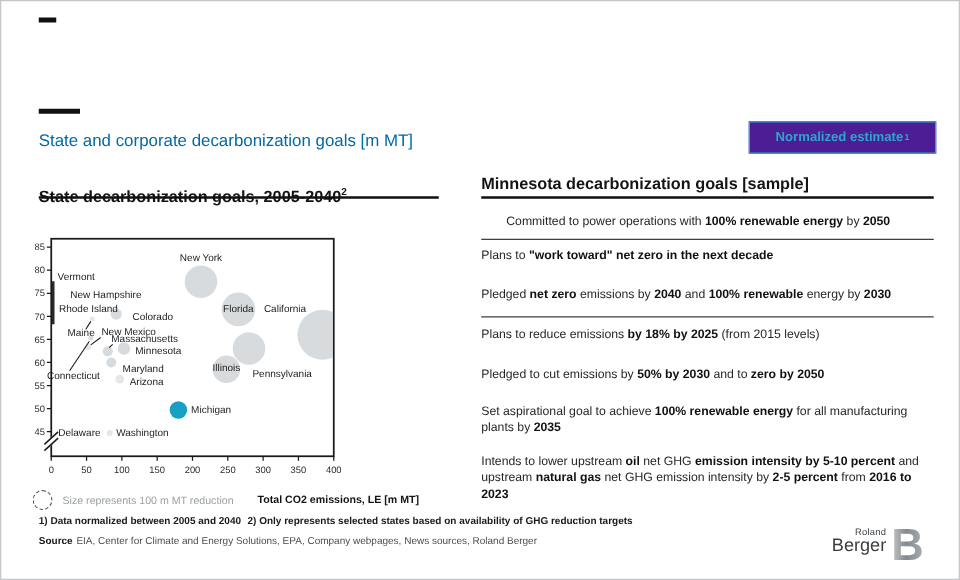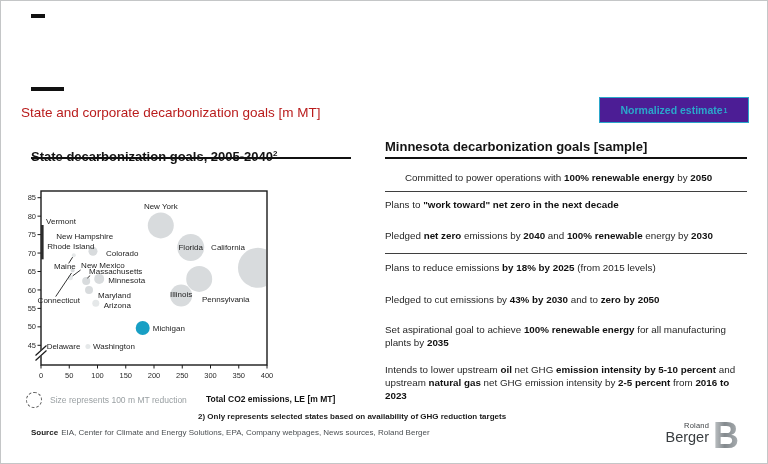--- a/index.html
+++ b/index.html
@@ -1,21 +1,21 @@
 <!DOCTYPE html>
 <html style="--accent: #2aa7cb;"><head>
 <meta charset="utf-8">
 <style>
   html,body{margin:0;padding:0;background:#e9e9e9;font-family:"Liberation Sans",sans-serif;}
   #slide{position:relative;width:766px;height:462px;background:#ffffff;border:1px solid #c4c6c7;overflow:hidden;color:#1c1c1c;}
   .abs{position:absolute;}
   #top-mark{left:30px;top:13px;width:14px;height:4px;background:#111;}
   #title{left:30px;top:25px;width:560px;font-size:19px;line-height:25px;font-weight:700;letter-spacing:-0.3px;color:#141414;}
   #title-dash{left:30px;top:86px;width:33px;height:4px;background:#111;}
-  #subtitle{left:20px;top:104px;font-size:13.5px;color:#b91c1c;}
+  #subtitle{left:30px;top:104px;font-size:13.5px;color:#0369a1;}
   #badge{left:598px;top:96px;width:150px;height:26px;border:1.5px solid var(--accent);box-sizing:border-box;display:flex;align-items:center;justify-content:center;font-size:10.5px;font-weight:700;color:var(--accent);background:#4c1d95;}
   #badge sup{font-size:7px;margin-left:1px;}
   .sec-head{font-size:13px;font-weight:700;color:#141414;}
   .sec-head sup{font-size:8px;}
   #lp-head{left:30px;top:138px;margin-top:10px;}
   #lp-rule{left:30px;top:156px;width:320px;height:2px;background:#111;}
   #chart-title{left:30px;top:167px;font-size:10.5px;font-weight:700;color:#141414;}
   #bubble-chart{left:26px;top:188px;}
   #legend-row{left:25px;top:389px;width:330px;height:20px;display:flex;align-items:center;}
   #legend-circle{width:16px;height:16px;border:1.4px dashed #5a5a5a;border-radius:50%;box-sizing:border-box;flex:0 0 auto;}
@@ -144,35 +144,36 @@
       <text x="133.77999999999997" y="20.15600000000002" text-anchor="middle" font-size="8" fill="#1d1d1d" font-family="Liberation Sans, sans-serif">New York</text>
       <text x="201.015" y="60.746000000000016" text-anchor="middle" font-size="8" fill="#1d1d1d" font-family="Liberation Sans, sans-serif">California</text>
     </svg>
 
   <div class="abs" id="legend-row">
     <div id="legend-circle"></div>
     <div id="legend-size-text">Size represents 100 m MT reduction</div>
   </div>
   <div class="abs" id="x-axis-label">Total CO2 emissions, LE [m MT]</div>
 
+  <div class="abs" id="footnotes">1) Data normalized between 2005 and 2040</div>
   <div class="abs" id="footnote2">2) Only represents selected states based on availability of GHG reduction targets</div>
   <div class="abs" id="source-row">
     <b>Source</b><span>EIA, Center for Climate and Energy Solutions, EPA, Company webpages, News sources, Roland Berger</span>
   </div>
 
   <div class="abs sec-head" id="rp-head">Minnesota decarbonization goals [sample]</div>
   <div class="abs" id="rp-rule"></div>
   <div id="rp-items">
       <div class="rp-item" style="top: 170px; margin-left: 20px;"><span>Committed to power operations with </span><b>100% renewable energy</b><span> by </span><b>2050</b></div>
       <div class="rp-sep" style="top: 189.5px;"></div>
       <div class="rp-item" style="top: 197px;"><span>Plans to </span><b>"work toward" net zero in the next decade</b></div>
       <div class="rp-item" style="top: 228px;"><span>Pledged </span><b>net zero</b><span> emissions by </span><b>2040</b><span> and </span><b>100% renewable</b><span> energy by </span><b>2030</b></div>
       <div class="rp-sep" style="top: 251.5px;"></div>
       <div class="rp-item" style="top: 260px;"><span>Plans to reduce emissions </span><b>by 18% by 2025</b><span> (from 2015 levels)</span></div>
-      <div class="rp-item" style="top: 292px;"><span>Pledged to cut emissions by </span><b>43% by 2030</b><span> and to </span><b>zero by 2050</b></div>
+      <div class="rp-item" style="top: 292px;"><span>Pledged to cut emissions by </span><b>50% by 2030</b><span> and to </span><b>zero by 2050</b></div>
       <div class="rp-item" style="top: 322px;"><span>Set aspirational goal to achieve </span><b>100% renewable energy</b><span> for all manufacturing plants by </span><b>2035</b></div>
       <div class="rp-item" style="top: 362px;"><span>Intends to lower upstream </span><b>oil</b><span> net GHG </span><b>emission intensity by 5-10 percent</b><span> and upstream </span><b>natural gas</b><span> net GHG emission intensity by </span><b>2-5 percent</b><span> from </span><b>2016 to 2023</b></div>
     </div>
 
   <div class="abs" id="logo-text">
     <div id="logo-roland">Roland</div>
     <div id="logo-berger">Berger</div>
   </div>
   <svg class="abs" id="logo-mark" width="26" height="38" viewBox="0 0 26 38" xmlns="http://www.w3.org/2000/svg">
     <defs>

